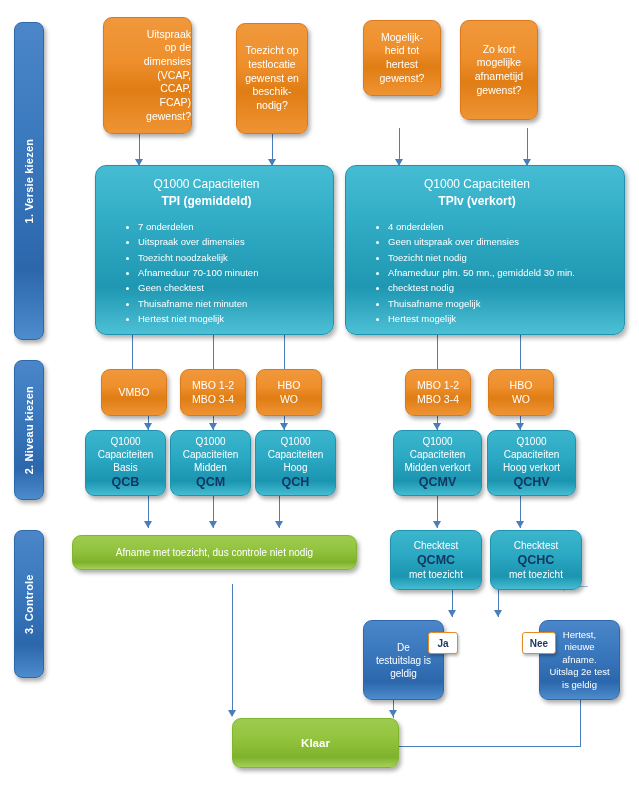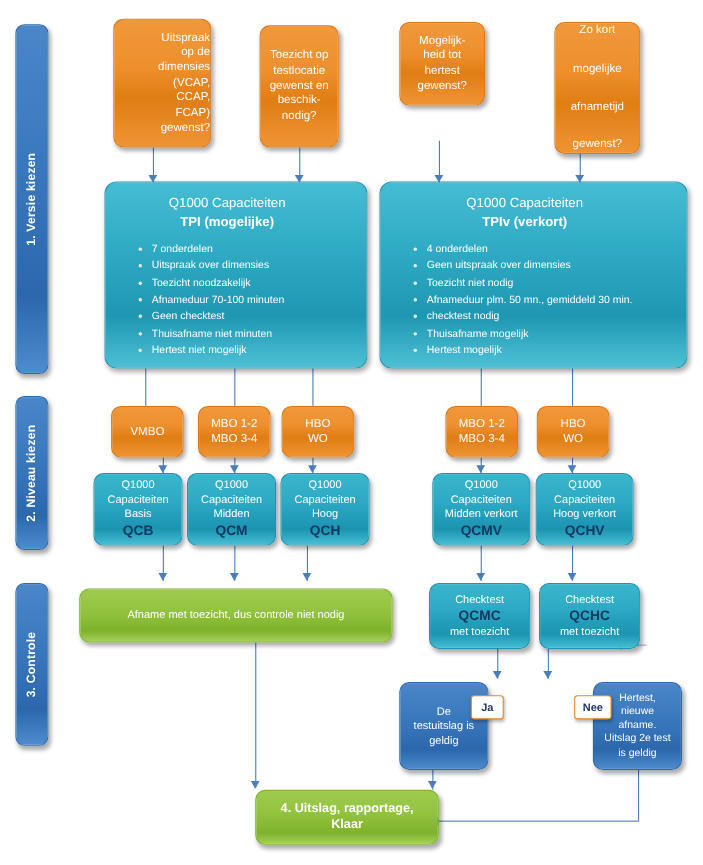--- a/index.html
+++ b/index.html
@@ -172,21 +172,21 @@
     <span class="ln">nodig?</span>
   </div>
 
   <div class="node orange" style="left:363px;top:20px;width:78px;height:76px;align-items:flex-end;">
     <span class="ln">Mogelijk-</span>
     <span class="ln">heid tot</span>
     <span class="ln">hertest</span>
     <span class="ln">gewenst?</span>
   </div>
 
-  <div class="node orange" style="left:504px;top:20px;width:78px;height:120px;justify-content:space-between;">
+  <div class="node orange" style="left:460px;top:20px;width:78px;height:100px;">
     <span class="ln">Zo kort</span>
     <span class="ln">mogelijke</span>
     <span class="ln">afnametijd</span>
     <span class="ln">gewenst?</span>
   </div>
 
   <div class="conn v" style="left:139px;top:134px;height:32px;"></div>
   <div class="arrow down" style="left:135px;top:159px;"></div>
 
   <div class="conn v" style="left:272px;top:134px;height:32px;"></div>
@@ -194,21 +194,21 @@
 
   <div class="conn v" style="left:399px;top:128px;height:38px;"></div>
   <div class="arrow down" style="left:395px;top:159px;"></div>
 
   <div class="conn v" style="left:527px;top:128px;height:38px;"></div>
   <div class="arrow down" style="left:523px;top:159px;"></div>
 
   <div class="card" style="left:95px;top:165px;width:239px;height:170px;">
     <div class="ttl">
       <span>Q1000 Capaciteiten</span><br>
-      <span class="b">TPI (mogelijke)</span>
+      <span class="b">TPI (gemiddeld)</span>
     </div>
     <ul>
       <li>7 onderdelen</li>
       <li>Uitspraak over dimensies</li>
       <li>Toezicht noodzakelijk</li>
       <li>Afnameduur 70-100 minuten</li>
       <li>Geen checktest</li>
       <li>Thuisafname niet minuten</li>
       <li>Hertest niet mogelijk</li>
     </ul>
@@ -318,21 +318,21 @@
 
   <div class="conn v" style="left:279px;top:496px;height:32px;"></div>
   <div class="arrow down" style="left:275px;top:521px;"></div>
 
   <div class="conn v" style="left:437px;top:496px;height:32px;"></div>
   <div class="arrow down" style="left:433px;top:521px;"></div>
 
   <div class="conn v" style="left:520px;top:496px;height:32px;"></div>
   <div class="arrow down" style="left:516px;top:521px;"></div>
 
-  <div class="node green" style="left:72px;top:535px;width:285px;height:49px;font-size:10px;">
+  <div class="node green" style="left:72px;top:535px;width:285px;height:35px;font-size:10px;">
     <span class="ln">Afname met toezicht, dus controle niet nodig</span>
   </div>
 
   <div class="node teal" style="left:390px;top:530px;width:92px;height:60px;">
     <span class="ln">Checktest</span>
     <span class="code">QCMC</span>
     <span class="ln">met toezicht</span>
   </div>
 
   <div class="node teal" style="left:490px;top:530px;width:92px;height:60px;">
@@ -377,17 +377,16 @@
   <div class="arrow down" style="left:228px;top:710px;"></div>
 
   <div class="conn v" style="left:393px;top:700px;height:18px;"></div>
   <div class="arrow down" style="left:389px;top:710px;"></div>
 
   <div class="conn v" style="left:580px;top:700px;height:46px;"></div>
   <div class="conn h" style="left:398px;top:746px;width:183px;"></div>
   <div class="arrow left" style="left:392px;top:743px;"></div>
 
   <div class="node green" style="left:232px;top:718px;width:167px;height:50px;font-size:11.5px;font-weight:bold;">
-    <span class="ln">4. Uitslag, rapportage,</span>
     <span class="ln">Klaar</span>
   </div>
 
 </div>
 
 </body></html>

